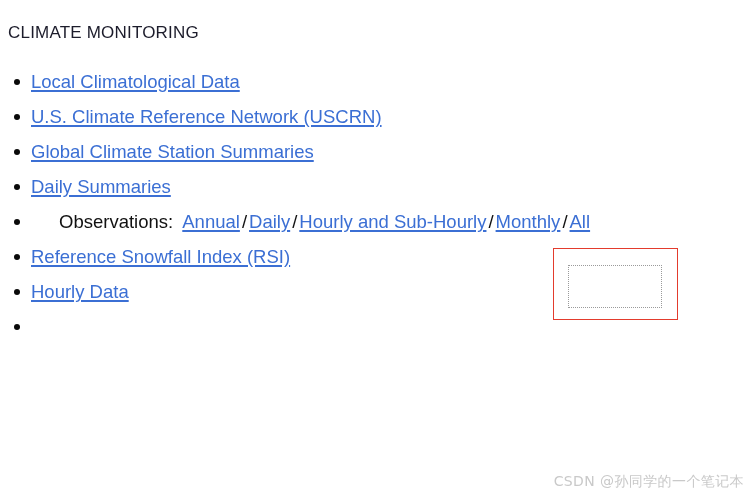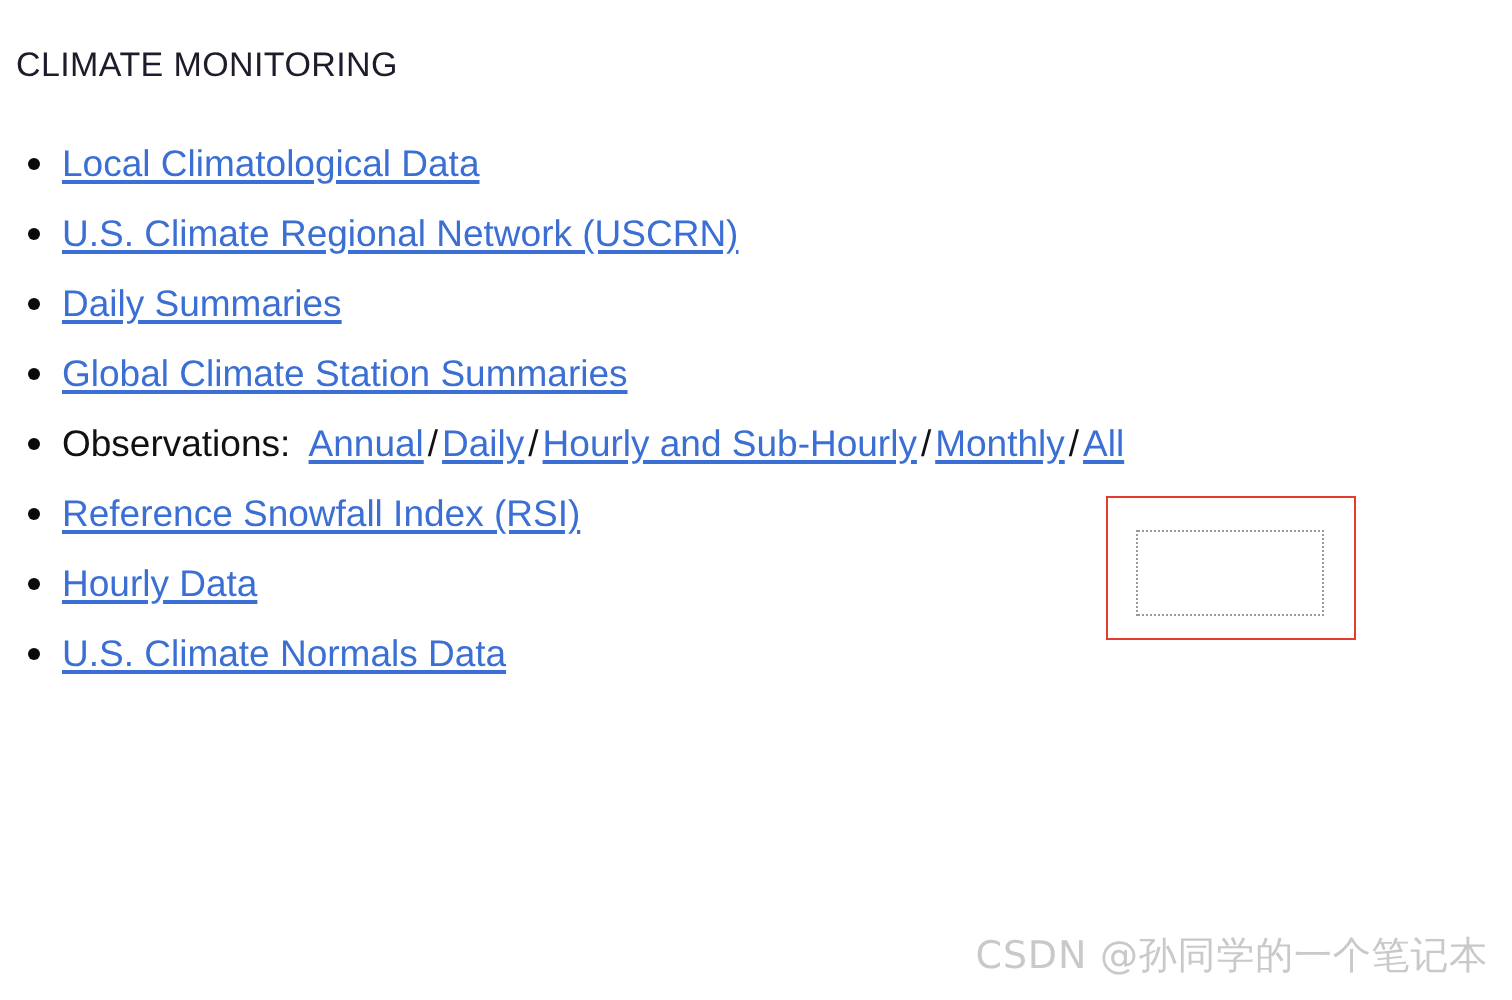--- a/index.html
+++ b/index.html
@@ -76,20 +76,21 @@
     padding: 0 2px;
   }
 
   .obs-label {
     color: #111111;
   }
 
   .obs-line {
     max-width: 625px;
     display: block;
+    margin-left: 28px;
   }
 
   
   .highlight-red {
     position: absolute;
     left: 553px;
     top: 248px;
     width: 125px;
     height: 72px;
     border: 1.6px solid #e33b2d;
@@ -105,21 +106,21 @@
     height: 43px;
     border: 1.6px dotted #9a9a9a;
     box-sizing: border-box;
     pointer-events: none;
   }
 
   .watermark {
     position: absolute;
     right: 12px;
     bottom: 9px;
-    font-size: 19px;
+    font-size: 14px;
     color: #c9c9c9;
     font-family: "DejaVu Sans", "Liberation Sans", sans-serif;
     letter-spacing: 0.4px;
     white-space: nowrap;
   }
 </style>
 </head>
 <body>
 
 <div class="page">
@@ -129,52 +130,51 @@
   <ul class="link-list">
 
     <li>
       <span class="bullet"></span>
       <a class="data-link" href="#">Local Climatological Data</a>
     </li>
 
 
     <li>
       <span class="bullet"></span>
-      <a class="data-link" href="#">U.S. Climate Regional Network (USCRN)</a>
+      <a class="data-link" href="#">U.S. Climate Reference Network (USCRN)</a>
+    </li>
+
+    <li>
+      <span class="bullet"></span>
+      <a class="data-link" href="#">Global Climate Station Summaries</a>
     </li>
 
     <li>
       <span class="bullet"></span>
       <a class="data-link" href="#">Daily Summaries</a>
-    </li>
-
-    <li>
-      <span class="bullet"></span>
-      <a class="data-link" href="#">Global Climate Station Summaries</a>
     </li>
 
 
     <li>
       <span class="bullet"></span>
       <span class="obs-line"><span class="obs-label">Observations:</span><span class="sep"> </span><a class="data-link" href="#">Annual</a><span class="sep">/</span><a class="data-link" href="#">Daily</a><span class="sep">/</span><a class="data-link" href="#">Hourly and Sub-Hourly</a><span class="sep">/</span><a class="data-link" href="#">Monthly</a><span class="sep">/</span><a class="data-link" href="#">All</a></span>
     </li>
 
     <li>
       <span class="bullet"></span>
       <a class="data-link" href="#">Reference Snowfall Index (RSI)</a>
     </li>
 
     <li>
       <span class="bullet"></span>
       <a class="data-link" href="#">Hourly Data</a>
     </li>
 
     <li>
       <span class="bullet"></span>
-      <a class="data-link" href="#">U.S. Climate Normals Data</a>
     </li>
 
   </ul>
 
   <div class="highlight-red"></div>
 
   <div class="highlight-dotted"></div>
 
   <div class="watermark">CSDN @孙同学的一个笔记本</div>
 

